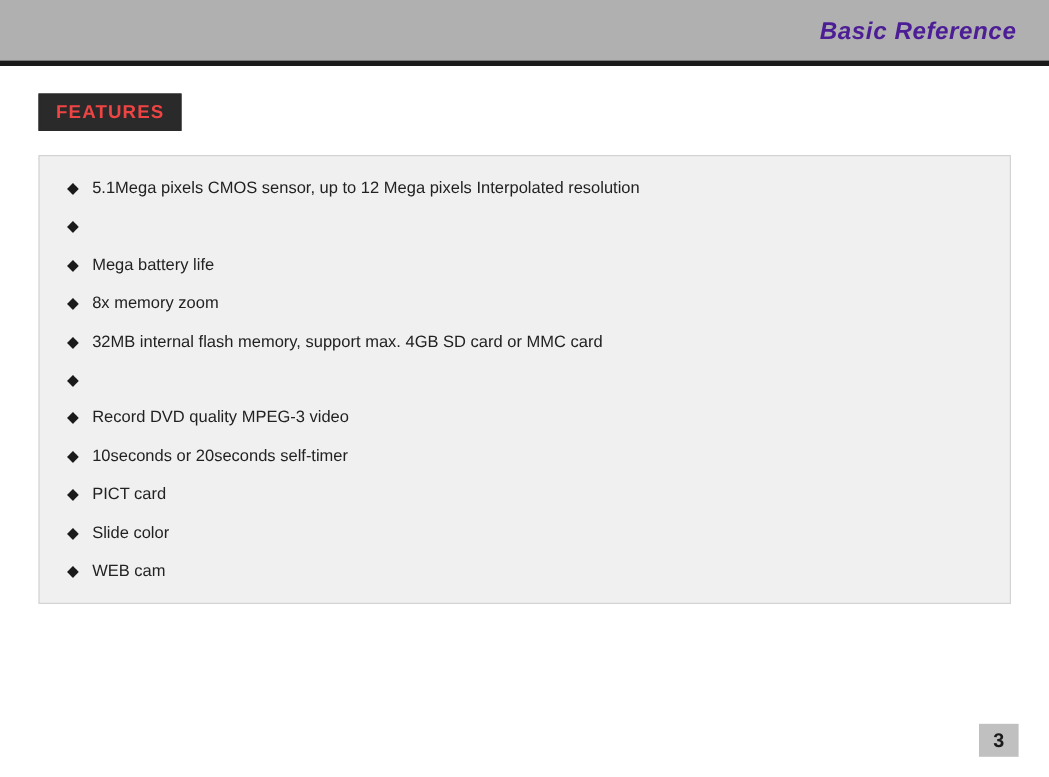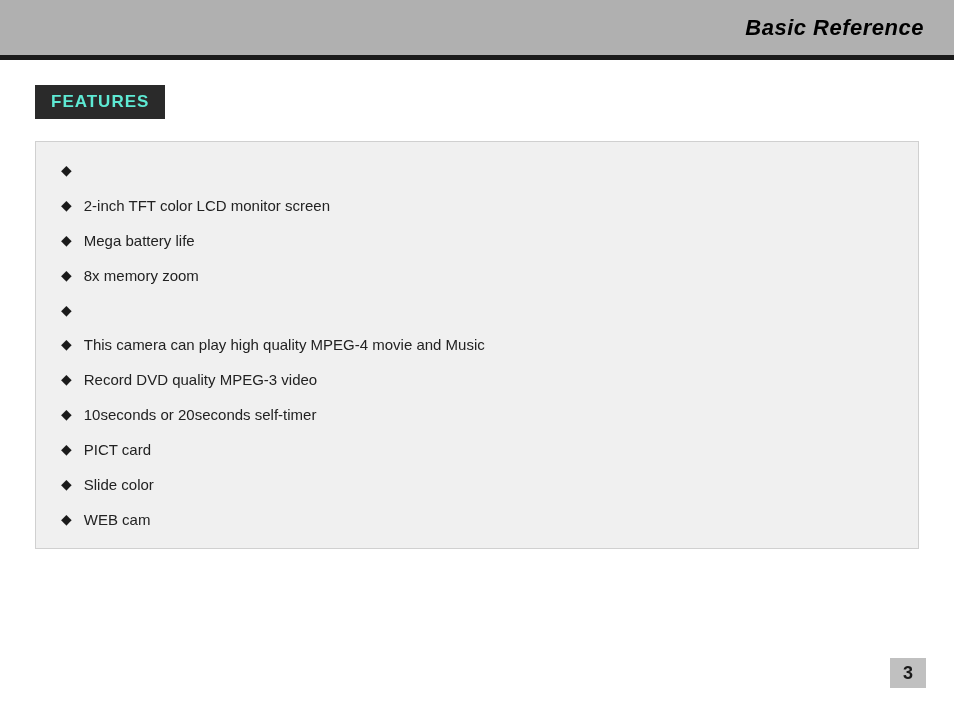--- a/index.html
+++ b/index.html
@@ -25,41 +25,41 @@
       display: flex;
       align-items: center;
       justify-content: flex-end;
       padding-right: 30px;
     }
 
     .header-title {
       font-size: 22px;
       font-style: italic;
       font-weight: bold;
-      color: #000000;
+      color: #4c1d95;
       letter-spacing: 0.5px;
     }
 
     
     .divider-line {
       width: 100%;
       height: 5px;
       background: #1a1a1a;
     }
 
     
     .main-content {
       padding: 25px 35px 20px 35px;
     }
 
     
     .features-label {
       display: inline-block;
       background: #2a2a2a;
-      color: #5eead4;
+      color: #ef4444;
       font-size: 17px;
       font-weight: bold;
       padding: 5px 14px;
       letter-spacing: 1px;
       margin-bottom: 22px;
       border: 2px solid #2a2a2a;
     }
 
     
     .features-box {
@@ -126,39 +126,39 @@
 <div class="main-content">
 
   
   <div class="features-label">FEATURES</div>
 
   
   <div class="features-box">
 
   <div class="feature-item">
         <span class="diamond-bullet">◆</span>
+        <span class="feature-text">5.1Mega pixels CMOS sensor, up to 12 Mega pixels Interpolated resolution</span>
       </div>
       <div class="feature-item">
         <span class="diamond-bullet">◆</span>
-        <span class="feature-text">2-inch TFT color LCD monitor screen</span>
       </div>
       <div class="feature-item">
         <span class="diamond-bullet">◆</span>
         <span class="feature-text">Mega battery life</span>
       </div>
       <div class="feature-item">
         <span class="diamond-bullet">◆</span>
         <span class="feature-text">8x memory zoom</span>
       </div>
       <div class="feature-item">
         <span class="diamond-bullet">◆</span>
+        <span class="feature-text">32MB internal flash memory, support max. 4GB SD card or MMC card</span>
       </div>
       <div class="feature-item">
         <span class="diamond-bullet">◆</span>
-        <span class="feature-text">This camera can play high quality MPEG-4 movie and Music</span>
       </div>
       <div class="feature-item">
         <span class="diamond-bullet">◆</span>
         <span class="feature-text">Record DVD quality MPEG-3 video</span>
       </div>
       <div class="feature-item">
         <span class="diamond-bullet">◆</span>
         <span class="feature-text">10seconds or 20seconds self-timer</span>
       </div>
       <div class="feature-item">

